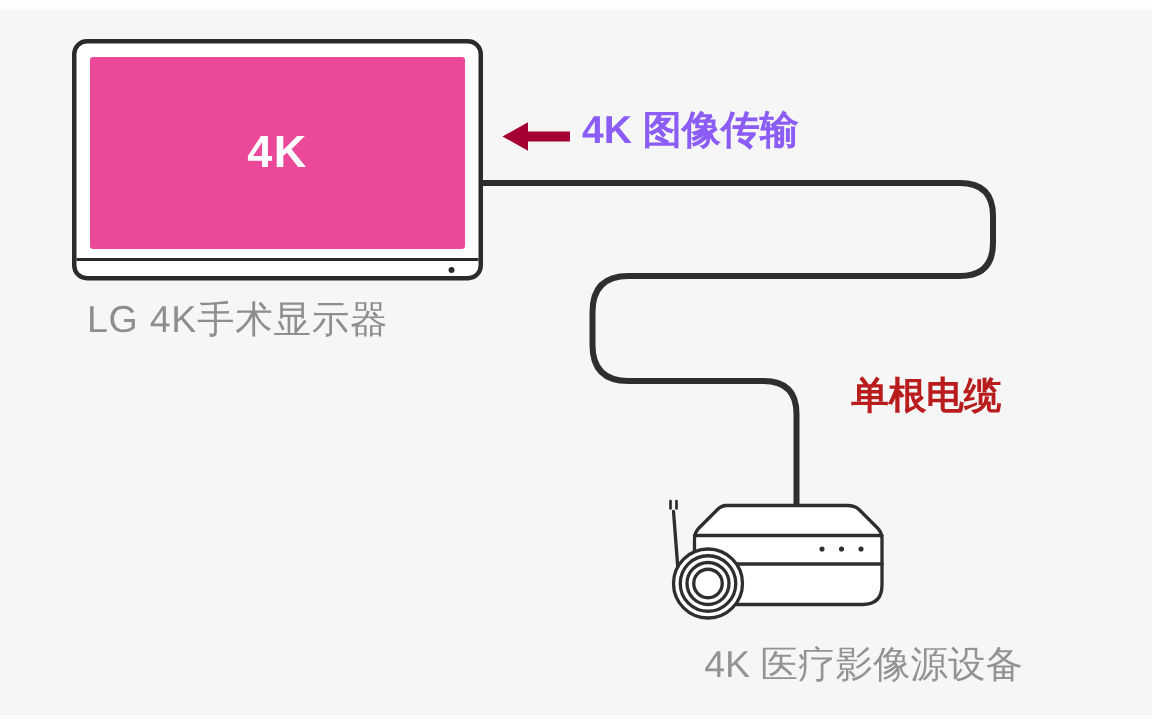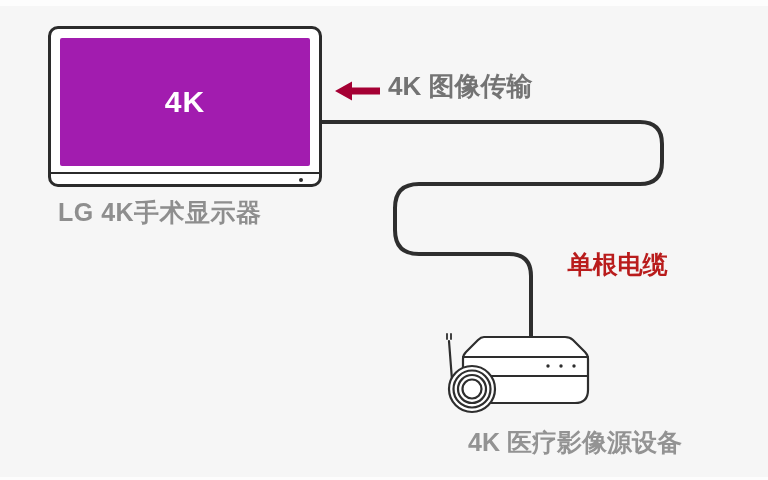--- a/index.html
+++ b/index.html
@@ -25,21 +25,21 @@
     background: #ffffff;
     border: 3px solid #2b2b2b;
     border-radius: 10px;
     box-sizing: border-box;
     z-index: 2;
   }
   .monitor-screen {
     position: absolute;
     left: 9px; top: 9px;
     width: 250px; height: 128px;
-    background: #a21caf;
+    background: #ec4899;
     border-radius: 2px;
     display: flex;
     align-items: center;
     justify-content: center;
   }
   .monitor-screen-label {
     color: #ffffff;
     font-size: 30px;
     font-weight: 600;
     letter-spacing: 1px;
@@ -54,31 +54,31 @@
     right: 16px; top: 149px;
     width: 4px; height: 4px;
     border-radius: 50%;
     background: #2b2b2b;
   }
 
   .caption {
     position: absolute;
     color: #8e8e8e;
     font-size: 25px;
-    font-weight: 700;
+    font-weight: 400;
     white-space: nowrap;
     z-index: 2;
   }
   .monitor-caption { left: 58px; top: 196px; letter-spacing: 0.5px; }
   .device-caption { left: 420px; top: 426px; width: 262px; text-align: right; color: #939393; }
 
   .transmission-label {
     position: absolute;
     left: 388px; top: 69px;
-    color: #737373;
+    color: #8b5cf6;
     font-size: 26px;
     font-weight: 700;
     white-space: nowrap;
     z-index: 2;
   }
 
   .cable-length-label {
     position: absolute;
     left: 535px; top: 249px;
     width: 165px;

